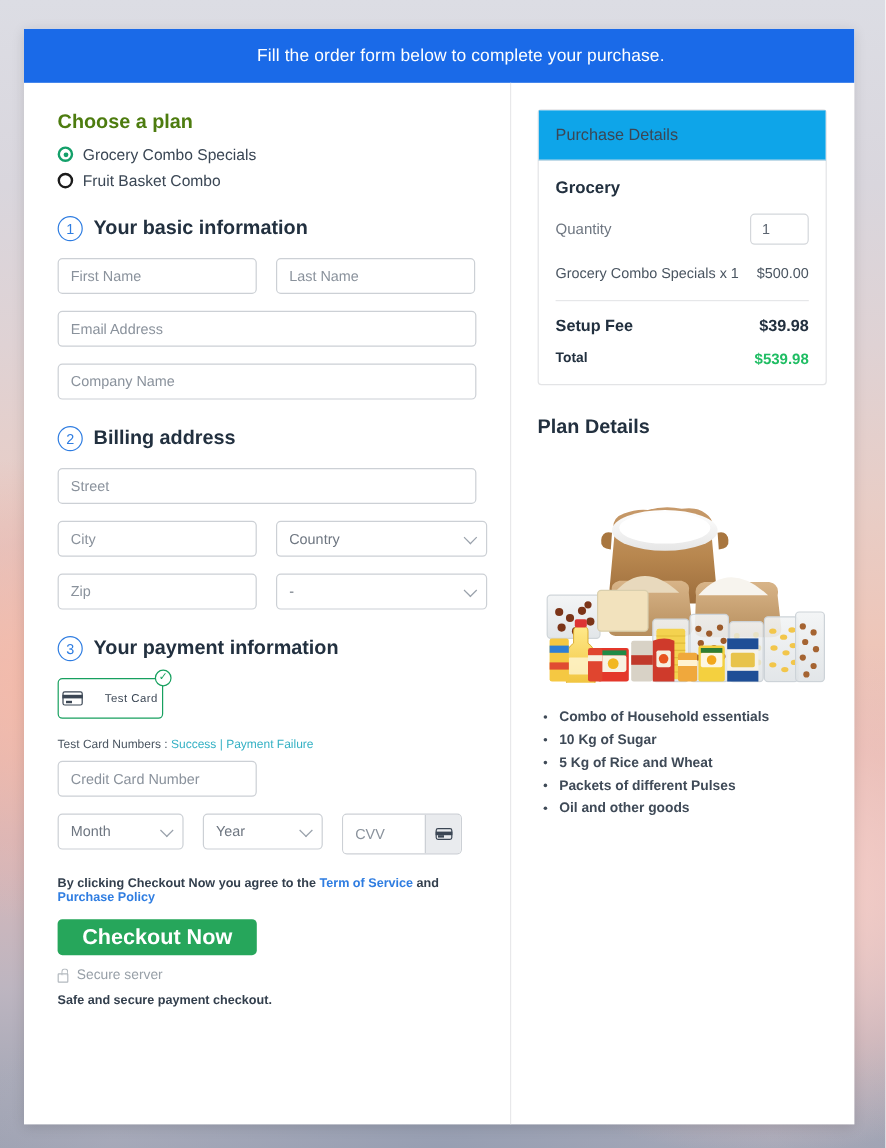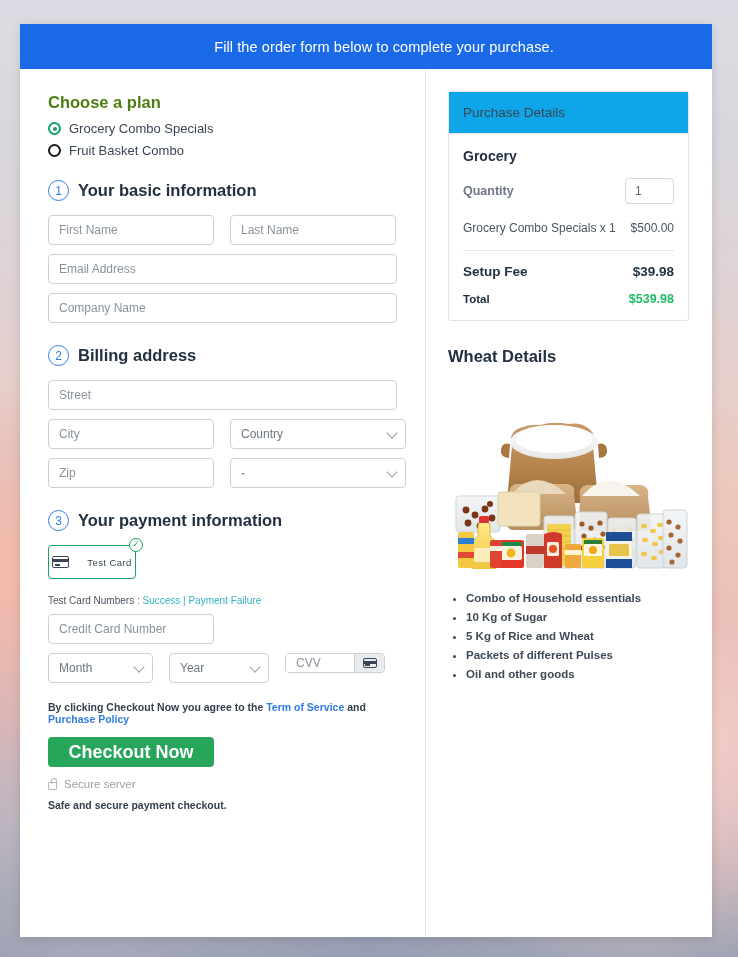--- a/index.html
+++ b/index.html
@@ -121,21 +121,21 @@
     align-items: center;
     justify-content: center;
     flex: none;
   }
   .step-label {
     font-size: 16.5px;
     font-weight: bold;
     color: #22303f;
   }
 
-  .field-row { display: flex; gap: 16px; margin-bottom: 9px; }
+  .field-row { display: flex; gap: 16px; margin-bottom: 14px; }
 
   .inp {
     height: 30px;
     border: 1px solid #ccd0d5;
     border-radius: 4px;
     background: #fff;
     font-size: 12px;
     color: #8a929c;
     padding: 0 10px;
     display: flex;
@@ -219,21 +219,21 @@
   .testcards .sep { color: #35b1c4; }
 
   .cvv-group {
     display: flex;
     align-items: stretch;
     width: 100px;
     flex: none;
     border: 1px solid #ccd0d5;
     border-radius: 4px;
     overflow: hidden;
-    height: 20px;
+    height: 34px;
     justify-content: center;
   }
   .cvv-group .cvv-input {
     flex: 1;
     display: flex;
     align-items: center;
     padding: 0 10px;
     font-size: 12px;
     color: #8a929c;
     background: #fff;
@@ -317,21 +317,21 @@
     font-weight: bold;
     color: #22303f;
     margin-bottom: 14px;
   }
   .qty-row {
     display: flex;
     align-items: center;
     justify-content: space-between;
     margin-bottom: 16px;
   }
-  .qty-row .lab { font-size: 12.5px; color: #6e7681; font-weight: bold; }
+  .qty-row .lab { font-size: 12.5px; color: #6e7681; }
   .qty-input {
     width: 49px; height: 26px;
     border: 1px solid #d4d7db;
     border-radius: 4px;
     font-size: 12px;
     color: #5b6470;
     display: flex;
     align-items: center;
     padding-left: 9px;
   }
@@ -529,21 +529,21 @@
               <span>$39.98</span>
             </div>
 
             <div class="total-row">
               <span>Total</span>
               <span class="amt">$539.98</span>
             </div>
           </div>
         </div>
 
-        <div class="plan-title">Wheat Details</div>
+        <div class="plan-title">Plan Details</div>
 
         <div class="plan-img">
           <svg viewBox="0 0 241 185" width="241" height="185">
             <defs>
               <linearGradient id="jute" x1="0" y1="0" x2="0" y2="1">
                 <stop offset="0%" stop-color="#c79a6b"></stop>
                   <stop offset="50%" stop-color="#b8874f"></stop>
                   <stop offset="100%" stop-color="#9c6d3c"></stop>
               </linearGradient>
               <linearGradient id="jute2" x1="0" y1="0" x2="0" y2="1">

